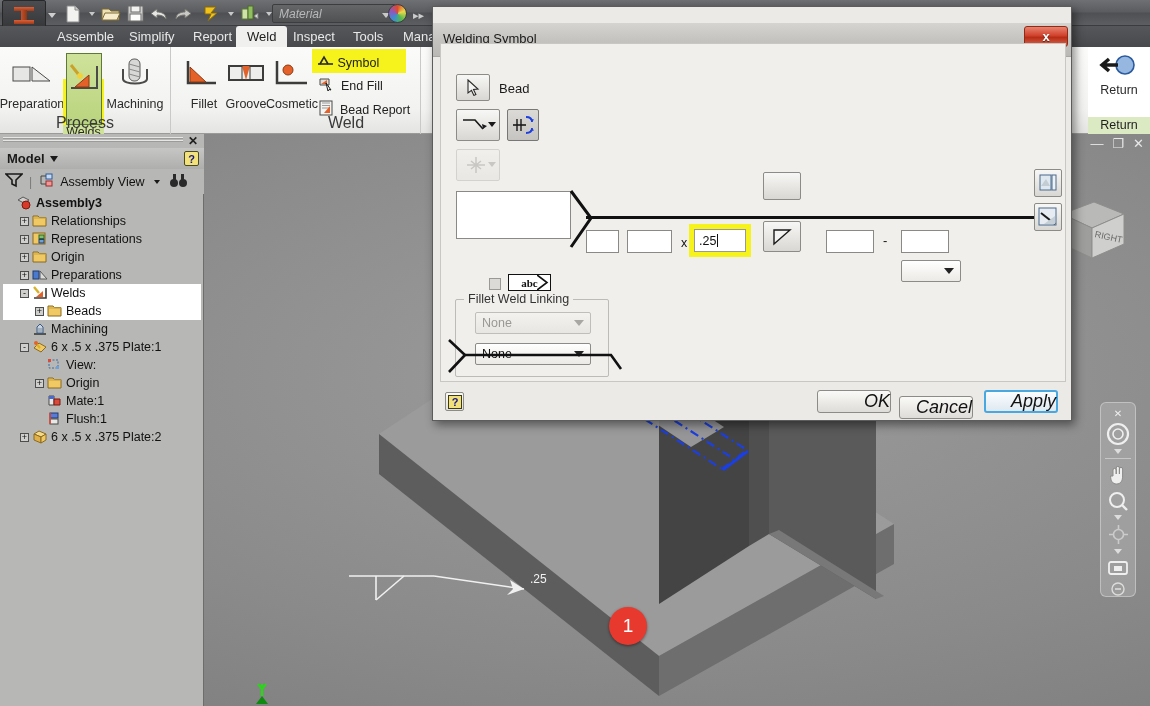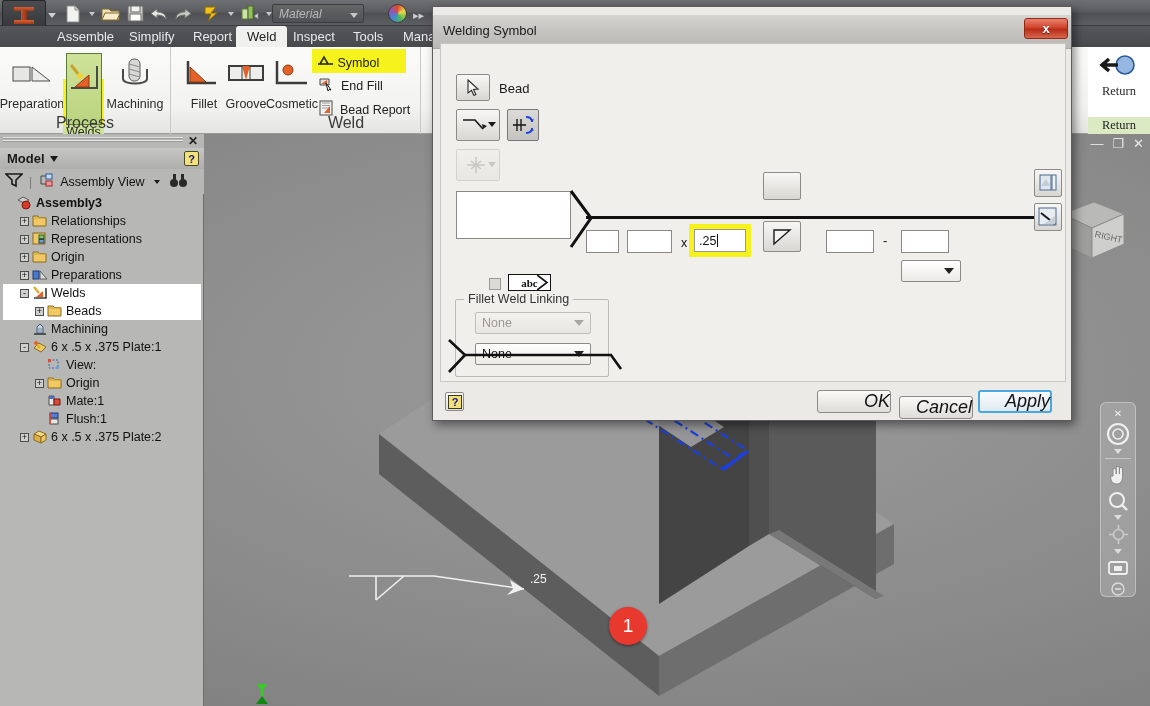--- a/index.html
+++ b/index.html
@@ -42,21 +42,21 @@
     font-size:7px; color:#ddd; font-weight:bold; letter-spacing:.5px; margin-top:1px;
   }
   .app-caret {
     position:absolute; left:48px; top:13px; width:0;height:0;
     border-left:4px solid transparent;border-right:4px solid transparent;border-top:5px solid #cfcfcf;
   }
   .qa-icons { position:absolute; left:62px; top:3px; display:flex; align-items:center; gap:2px; }
   .qi { width:22px;height:21px; display:flex;align-items:center;justify-content:center; }
   .mini-caret { width:0;height:0;border-left:3.5px solid transparent;border-right:3.5px solid transparent;border-top:4px solid #c8c8c8; margin:0 3px;}
   .matbox {
-    position:absolute; left:272px; top:4px; width:92px; height:19px;
+    position:absolute; left:272px; top:4px; width:124px; height:19px;
     background:linear-gradient(180deg,#646668,#4f5153);
     border:1px solid #3b3d3f; border-radius:2px;
     display:flex;align-items:center;padding-left:6px;
   }
   .matbox span { color:#b9b9bb; font-style:italic; font-size:12px;}
   .matbox .mc { position:absolute; right:5px; top:8px; width:0;height:0;
     border-left:4px solid transparent;border-right:4px solid transparent;border-top:5px solid #c8c8c8;}
   .colorwheel {
     position:absolute; left:388px; top:4px; width:19px;height:19px;border-radius:50%;
     background:conic-gradient(#e04a2a,#e8d94a,#56b84e,#3a8fd0,#8e57c0,#e04a2a);
@@ -96,21 +96,21 @@
   .bigbtn .lbl { font-size:12.5px; color:#2a2a2a; margin-top:0px; }
   .hl-yellow { background:#f5f21c; }
   .greenbtn {
     background:linear-gradient(180deg,#cfe29a,#b9d47e);
     border:1px solid #5f7a38;
   }
   .smallitem {
     position:absolute; height:21px; display:flex;align-items:center; gap:5px;
     font-size:12.5px; color:#222; padding:0 3px;
   }
-  .returnpanel { position:absolute; right:0; top:0; width:62px; height:87px; background:#fff;font-family:Liberation Serif, serif; }
+  .returnpanel { position:absolute; right:0; top:0; width:62px; height:87px; background:#fff; }
   .return-lbl-bot {
     position:absolute; bottom:0; left:0; width:62px; height:17px; line-height:17px;
     text-align:center; font-size:12.5px; background:#dceac4; color:#1e1e1e;
   }
 
   
   .browser {
     position:absolute; left:0; top:134px; width:204px; height:572px;
     background:#b7b7b5; border-right:1px solid #6d6d6b;
   }
@@ -178,21 +178,21 @@
   .axis-ind { position:absolute; left:248px; top:682px; width:28px;height:24px; }
 
   
   .dialog {
     position:absolute; left:432px; top:6px; width:640px; height:415px;
     background:#eceae6;
     border:1px solid #5c5c5c;
     box-shadow:3px 4px 9px rgba(0,0,0,.45);
   }
   .dlg-title {
-    position:absolute; left:0; top:8px; width:100%; height:34px;
+    position:absolute; left:0; top:16px; width:100%; height:34px;
     background:linear-gradient(180deg,#d6d4d0 0%, #c5c3bf 52%, #bab8b4 100%);
     border-bottom:1px solid #a9a7a3;
   }
   .dlg-title .t { position:absolute; left:10px; top:8px; font-size:13px; color:#1a1a1a; }
   .dlg-close {
     position:absolute; right:3px; top:3px; width:44px; height:21px;
     background:linear-gradient(180deg,#e9836f 0%, #d0422c 45%, #b72d17 55%, #d8674f 100%);
     border:1px solid #8e2a16; border-radius:3px;
     color:#fff; font-size:13px; font-weight:bold; text-align:center; line-height:20px;
     text-shadow:0 1px 1px rgba(0,0,0,.6);
@@ -848,17 +848,17 @@
 
     <div class="dlg-footer">
       <div class="help-btn">
         <svg width="14" height="14" viewBox="0 0 14 14">
             <rect x="0.5" y="0.5" width="13" height="13" fill="#f2e07a" stroke="#3a3a1a"></rect>
             <text x="7" y="11" font-size="11" text-anchor="middle" fill="#15158a" font-family="Liberation Sans, sans-serif" font-weight="bold">?</text>
           </svg>
       </div>
       <div class="dbtn" style="right:180px; bottom:7px;">OK</div>
       <div class="dbtn" style="right:98px; bottom:1px;margin-top:21px;">Cancel</div>
-      <div class="dbtn primary" style="right:19px; bottom:7px;margin-left:41px;">Apply</div>
+      <div class="dbtn primary" style="right:13px; bottom:7px;margin-left:41px;">Apply</div>
     </div>
   </div>
 
 </div>
 
 </body></html>

